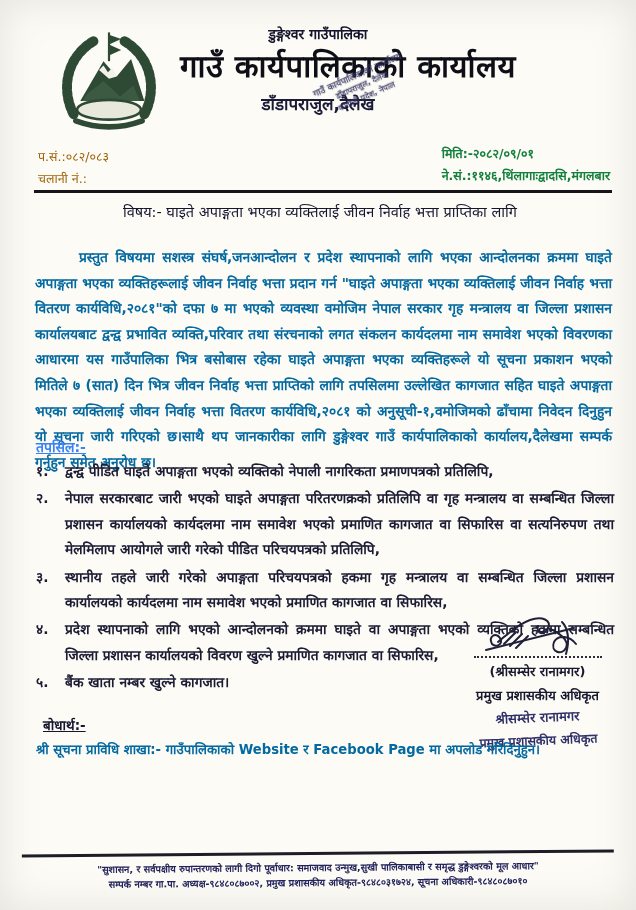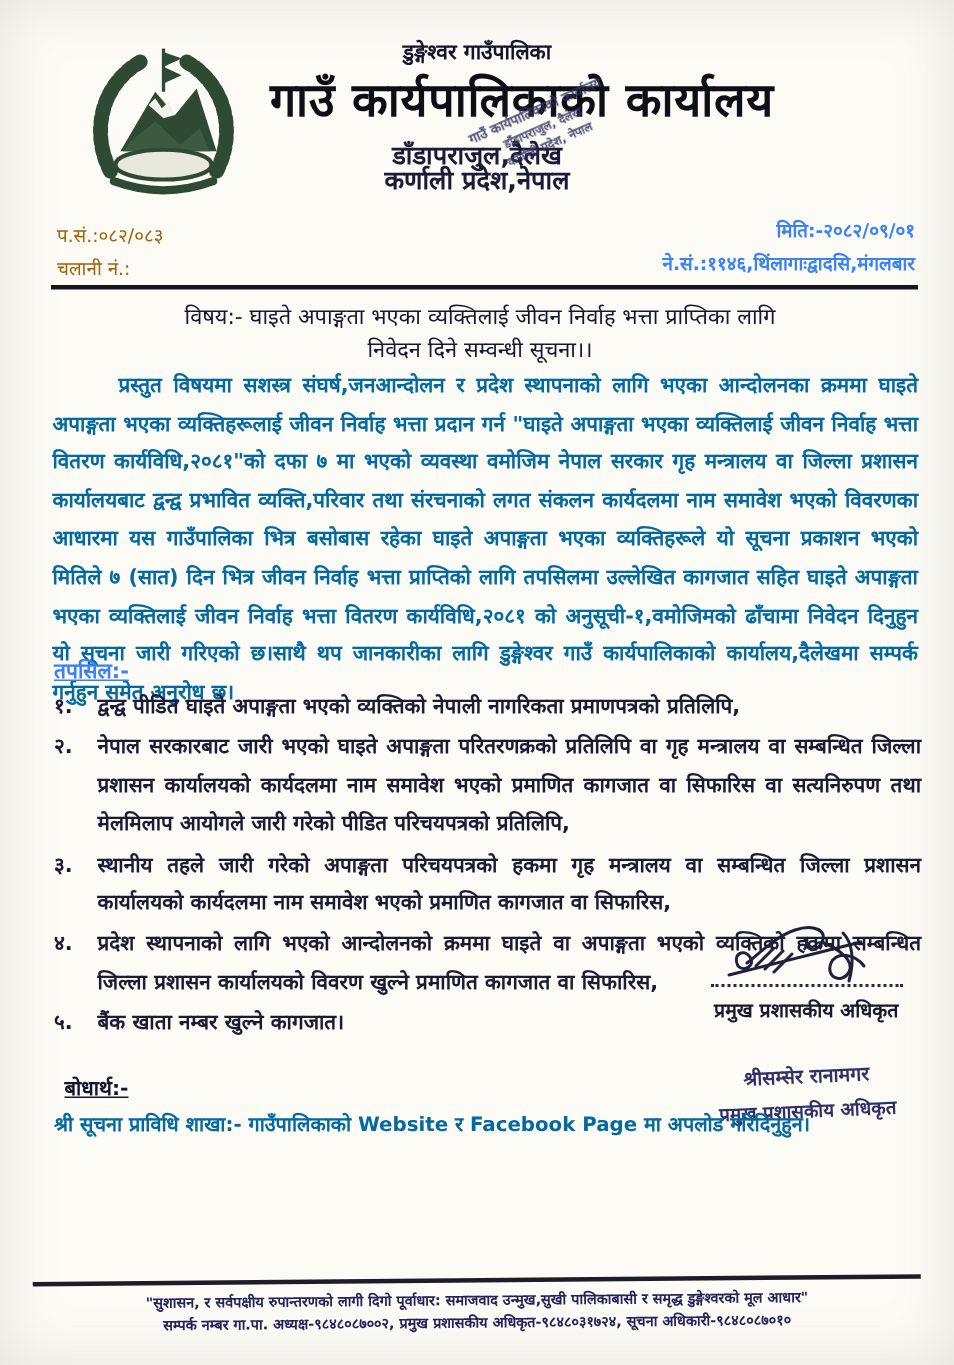--- a/index.html
+++ b/index.html
@@ -24,22 +24,22 @@
   .stamp{
     position:absolute;left:268px;top:108px;width:190px;
     transform:rotate(-24deg);transform-origin:left top;
     color:#33335f;opacity:.88;text-align:center;
     font-size:9px;font-weight:700;line-height:12px;
     filter:blur(.2px);
   }
   .stamp .s2{font-size:8px;}
   .refblock{position:absolute;left:38px;top:146px;font-size:12.5px;font-weight:400;
     color:#a16207;line-height:22px;}
-  .dateblock{position:absolute;right:26px;top:143px;text-align:right;
-    font-size:12.5px;font-weight:700;color:#3b82f6;line-height:22px;}
+  .dateblock{position:absolute;right:26px;top:143px;text-align:left;
+    font-size:12.5px;font-weight:700;color:#15803d;line-height:22px;}
   .head-rule{position:absolute;left:34px;top:190px;width:578px;height:3px;background:#15151a;}
   
   .subject{position:absolute;left:60px;top:201px;width:520px;text-align:center;
     font-size:14.5px;font-weight:400;color:#15152e;line-height:22px;}
   
   .body-par{position:absolute;left:35px;top:245px;width:577px;
     font-size:13.8px;font-weight:600;color:#0369a1;line-height:25.6px;
     text-align:justify;text-indent:44px;}
   
   .tapasil-head{position:absolute;left:36px;top:437px;font-size:14px;font-weight:700;
@@ -86,21 +86,20 @@
     <path d="M41,38 L45,34 L49,40 L53,36 L57,44 L50,46 Z" fill="#f3f2ea"></path>
     <path d="M30,60 L45,48 L60,62 L72,52 L78,66 L26,66 Z" fill="#3c5a42"></path>
     <ellipse cx="50" cy="74" rx="29" ry="9" fill="#e9e8dd" stroke="#2e4a35" stroke-width="2.5"></ellipse>
     <path d="M20,84 Q50,95 80,84" stroke="#2e4a35" stroke-width="5" fill="none" stroke-linecap="round"></path>
   </svg>
 
   <div class="muni-name">डुङ्गेश्वर गाउँपालिका</div>
   <div class="office-title">गाउँ कार्यपालिकाको कार्यालय</div>
   <div class="addr">
     <div>डाँडापराजुल,दैलेख</div>
-    <div>कर्णाली प्रदेश,नेपाल</div>
   </div>
 
   <div class="stamp">
     <div>गाउँ कार्यपालिकाको कार्यालय</div>
     <div class="s2">डाँडापराजुल, दैलेख</div>
     <div class="s2">कर्णाली प्रदेश, नेपाल</div>
   </div>
 
   <div class="refblock">
     <div>प.सं.:०८२/०८३</div>
@@ -108,21 +107,20 @@
   </div>
   <div class="dateblock">
     <div>मिति:-२०८२/०९/०१</div>
     <div>ने.सं.:११४६,थिंलागाःद्वादसि,मंगलबार</div>
   </div>
 
   <div class="head-rule"></div>
 
   <div class="subject">
     <div>विषय:- घाइते अपाङ्गता भएका व्यक्तिलाई जीवन निर्वाह भत्ता प्राप्तिका लागि</div>
-    <div>निवेदन दिने सम्वन्धी सूचना।।</div>
   </div>
 
   <div class="body-par">प्रस्तुत विषयमा सशस्त्र संघर्ष,जनआन्दोलन र प्रदेश स्थापनाको लागि भएका आन्दोलनका क्रममा घाइते अपाङ्गता भएका व्यक्तिहरूलाई जीवन निर्वाह भत्ता प्रदान गर्न "घाइते अपाङ्गता भएका व्यक्तिलाई जीवन निर्वाह भत्ता वितरण कार्यविधि,२०८१"को दफा ७ मा भएको व्यवस्था वमोजिम नेपाल सरकार गृह मन्त्रालय वा जिल्ला प्रशासन कार्यालयबाट द्वन्द्व प्रभावित व्यक्ति,परिवार तथा संरचनाको लगत संकलन कार्यदलमा नाम समावेश भएको विवरणका आधारमा यस गाउँपालिका भित्र बसोबास रहेका घाइते अपाङ्गता भएका व्यक्तिहरूले यो सूचना प्रकाशन भएको मितिले ७ (सात) दिन भित्र जीवन निर्वाह भत्ता प्राप्तिको लागि तपसिलमा उल्लेखित कागजात सहित घाइते अपाङ्गता भएका व्यक्तिलाई जीवन निर्वाह भत्ता वितरण कार्यविधि,२०८१ को अनुसूची-१,वमोजिमको ढाँचामा निवेदन दिनुहुन यो सूचना जारी गरिएको छ।साथै थप जानकारीका लागि डुङ्गेश्वर गाउँ कार्यपालिकाको कार्यालय,दैलेखमा सम्पर्क गर्नुहुन समेत अनुरोध छ।</div>
 
   <div class="tapasil-head">तपसिल:-</div>
   <div class="tapasil-list">
     <div class="t-item">
       <span class="t-num">१.</span>
       <span class="t-text">द्वन्द्व पीडित घाइते अपाङ्गता भएको व्यक्तिको नेपाली नागरिकता प्रमाणपत्रको प्रतिलिपि,</span>
     </div>
@@ -149,20 +147,21 @@
       <g stroke="#20203a" stroke-width="2" fill="none" stroke-linecap="round">
         <path d="M14,30 C10,22 18,18 22,24 C26,30 18,34 14,30 Z"></path>
         <path d="M20,28 C30,20 40,10 52,6 C64,2 74,6 70,14 C66,22 58,20 60,12"></path>
         <path d="M8,36 L96,14"></path>
         <path d="M26,30 L38,18 M32,32 L44,20 M38,34 L50,22"></path>
         <path d="M70,14 C80,18 92,26 88,34 C84,42 72,38 76,28 C80,20 92,22 98,30"></path>
         <path d="M84,8 C90,14 92,26 88,40"></path>
       </g>
     </svg>
     <div class="sig-dots"></div>
+    <div class="sig-name">(श्रीसम्सेर रानामगर)</div>
     <div class="sig-title">प्रमुख प्रशासकीय अधिकृत</div>
   </div>
 
   <div class="sig-stamp">
     <div class="n">श्रीसम्सेर रानामगर</div>
     <div class="t">प्रमुख प्रशासकीय अधिकृत</div>
   </div>
 
   <div class="bodh-head">बोधार्थ:-</div>
   <div class="bodh-line">श्री सूचना प्राविधि शाखा:- गाउँपालिकाको Website र Facebook Page मा अपलोड गरिदिनुहुन।</div>

